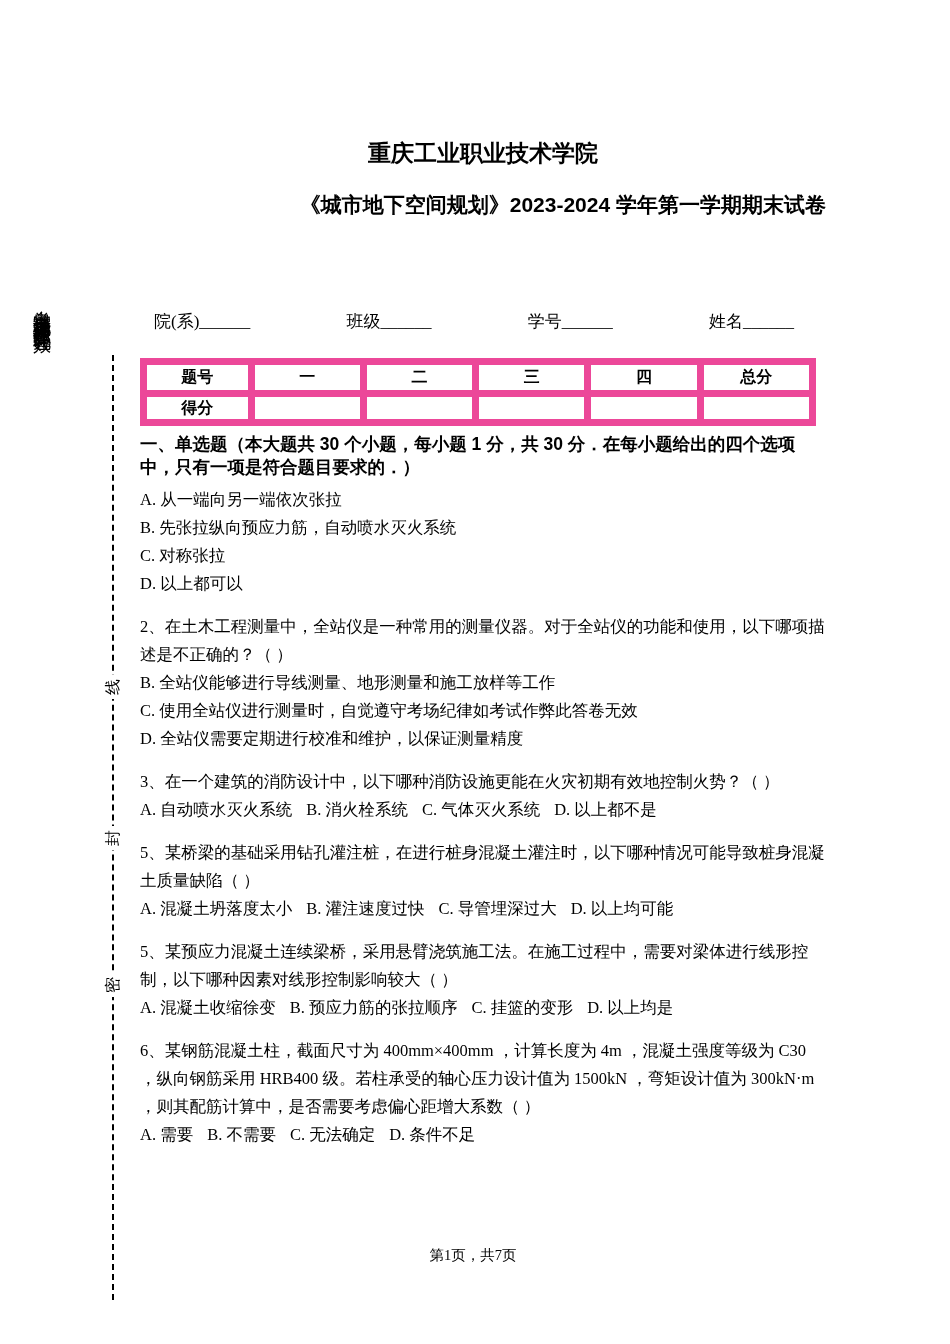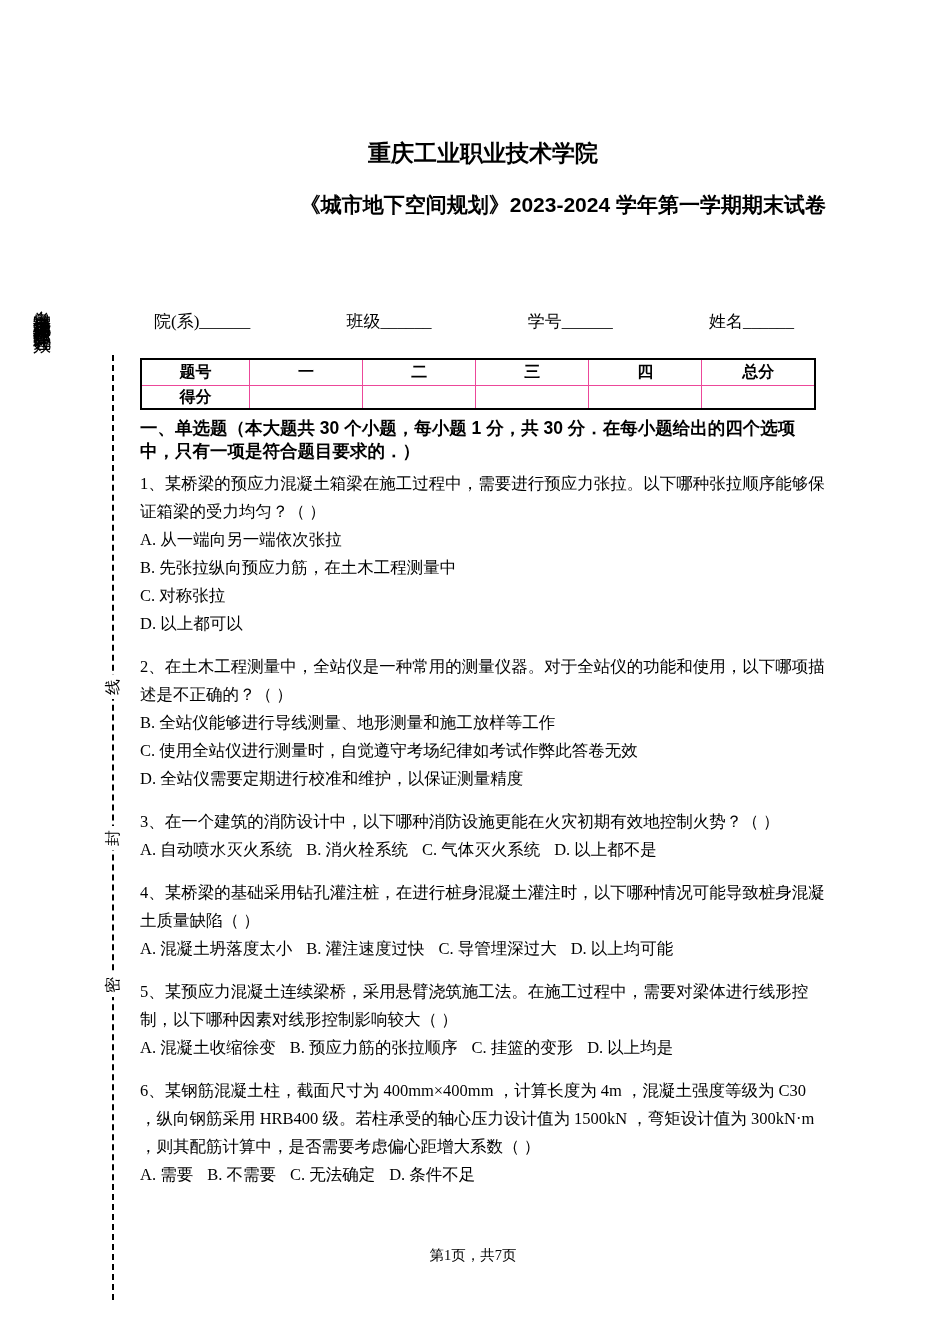--- a/index.html
+++ b/index.html
@@ -44,21 +44,21 @@
   }
   .form-row .blank{letter-spacing:0;}
 
   table.score{
     margin-top:25px;border-collapse:collapse;width:676px;
     font-family:"Liberation Sans","DejaVu Sans",sans-serif;
     font-weight:bold;font-size:16px;
     border:2px solid #000;table-layout:fixed;
   }
   table.score th,table.score td{
-    border:1px solid #ec4899;text-align:center;padding:0;
+    border:7px solid #ec4899;text-align:center;padding:0;
   }
   table.score col.c0{width:16.1%;}
   table.score tr.head th{height:25px;}
   table.score tr.body th,table.score tr.body td{height:22px;margin-top:48px;}
 
   .section-heading{
     margin-top:7px;font-weight:bold;font-size:17.5px;line-height:23px;
     font-family:"Liberation Sans","DejaVu Sans",sans-serif;
   }
 
@@ -129,38 +129,37 @@
             <td></td>
             <td></td>
           </tr>
         </tbody>
     </table>
 
     <div class="section-heading">一、单选题（本大题共 30 个小题，每小题 1 分，共 30 分．在每小题给出的四个选项中，只有一项是符合题目要求的．）</div>
 
     <div id="questions">
         <div class="question">
-          <div class="q-text">1、某桥梁的预应力混凝土箱梁在施工过程中，需要进行预应力张拉。以下哪种张拉顺序能够保证箱梁的受力均匀？（ ）</div>
           <div class="option">A. 从一端向另一端依次张拉</div>
-          <div class="option">B. 先张拉纵向预应力筋，在土木工程测量中</div>
+          <div class="option">B. 先张拉纵向预应力筋，自动喷水灭火系统</div>
           <div class="option">C. 对称张拉</div>
           <div class="option">D. 以上都可以</div>
         </div>
         <div class="question">
           <div class="q-text">2、在土木工程测量中，全站仪是一种常用的测量仪器。对于全站仪的功能和使用，以下哪项描述是不正确的？（ ）</div>
           <div class="option">B. 全站仪能够进行导线测量、地形测量和施工放样等工作</div>
           <div class="option">C. 使用全站仪进行测量时，自觉遵守考场纪律如考试作弊此答卷无效</div>
           <div class="option">D. 全站仪需要定期进行校准和维护，以保证测量精度</div>
         </div>
         <div class="question">
           <div class="q-text">3、在一个建筑的消防设计中，以下哪种消防设施更能在火灾初期有效地控制火势？（ ）</div>
           <div class="options-inline"><span class="opt-inline">A. 自动喷水灭火系统</span><span class="opt-inline">B. 消火栓系统</span><span class="opt-inline">C. 气体灭火系统</span><span class="opt-inline">D. 以上都不是</span></div>
         </div>
         <div class="question">
-          <div class="q-text">4、某桥梁的基础采用钻孔灌注桩，在进行桩身混凝土灌注时，以下哪种情况可能导致桩身混凝土质量缺陷（ ）</div>
+          <div class="q-text">5、某桥梁的基础采用钻孔灌注桩，在进行桩身混凝土灌注时，以下哪种情况可能导致桩身混凝土质量缺陷（ ）</div>
           <div class="options-inline"><span class="opt-inline">A. 混凝土坍落度太小</span><span class="opt-inline">B. 灌注速度过快</span><span class="opt-inline">C. 导管埋深过大</span><span class="opt-inline">D. 以上均可能</span></div>
         </div>
         <div class="question">
           <div class="q-text">5、某预应力混凝土连续梁桥，采用悬臂浇筑施工法。在施工过程中，需要对梁体进行线形控制，以下哪种因素对线形控制影响较大（ ）</div>
           <div class="options-inline"><span class="opt-inline">A. 混凝土收缩徐变</span><span class="opt-inline">B. 预应力筋的张拉顺序</span><span class="opt-inline">C. 挂篮的变形</span><span class="opt-inline">D. 以上均是</span></div>
         </div>
         <div class="question">
           <div class="q-text">6、某钢筋混凝土柱，截面尺寸为 400mm×400mm ，计算长度为 4m ，混凝土强度等级为 C30 ，纵向钢筋采用 HRB400 级。若柱承受的轴心压力设计值为 1500kN ，弯矩设计值为 300kN·m ，则其配筋计算中，是否需要考虑偏心距增大系数（ ）</div>
           <div class="options-inline"><span class="opt-inline">A. 需要</span><span class="opt-inline">B. 不需要</span><span class="opt-inline">C. 无法确定</span><span class="opt-inline">D. 条件不足</span></div>
         </div>

